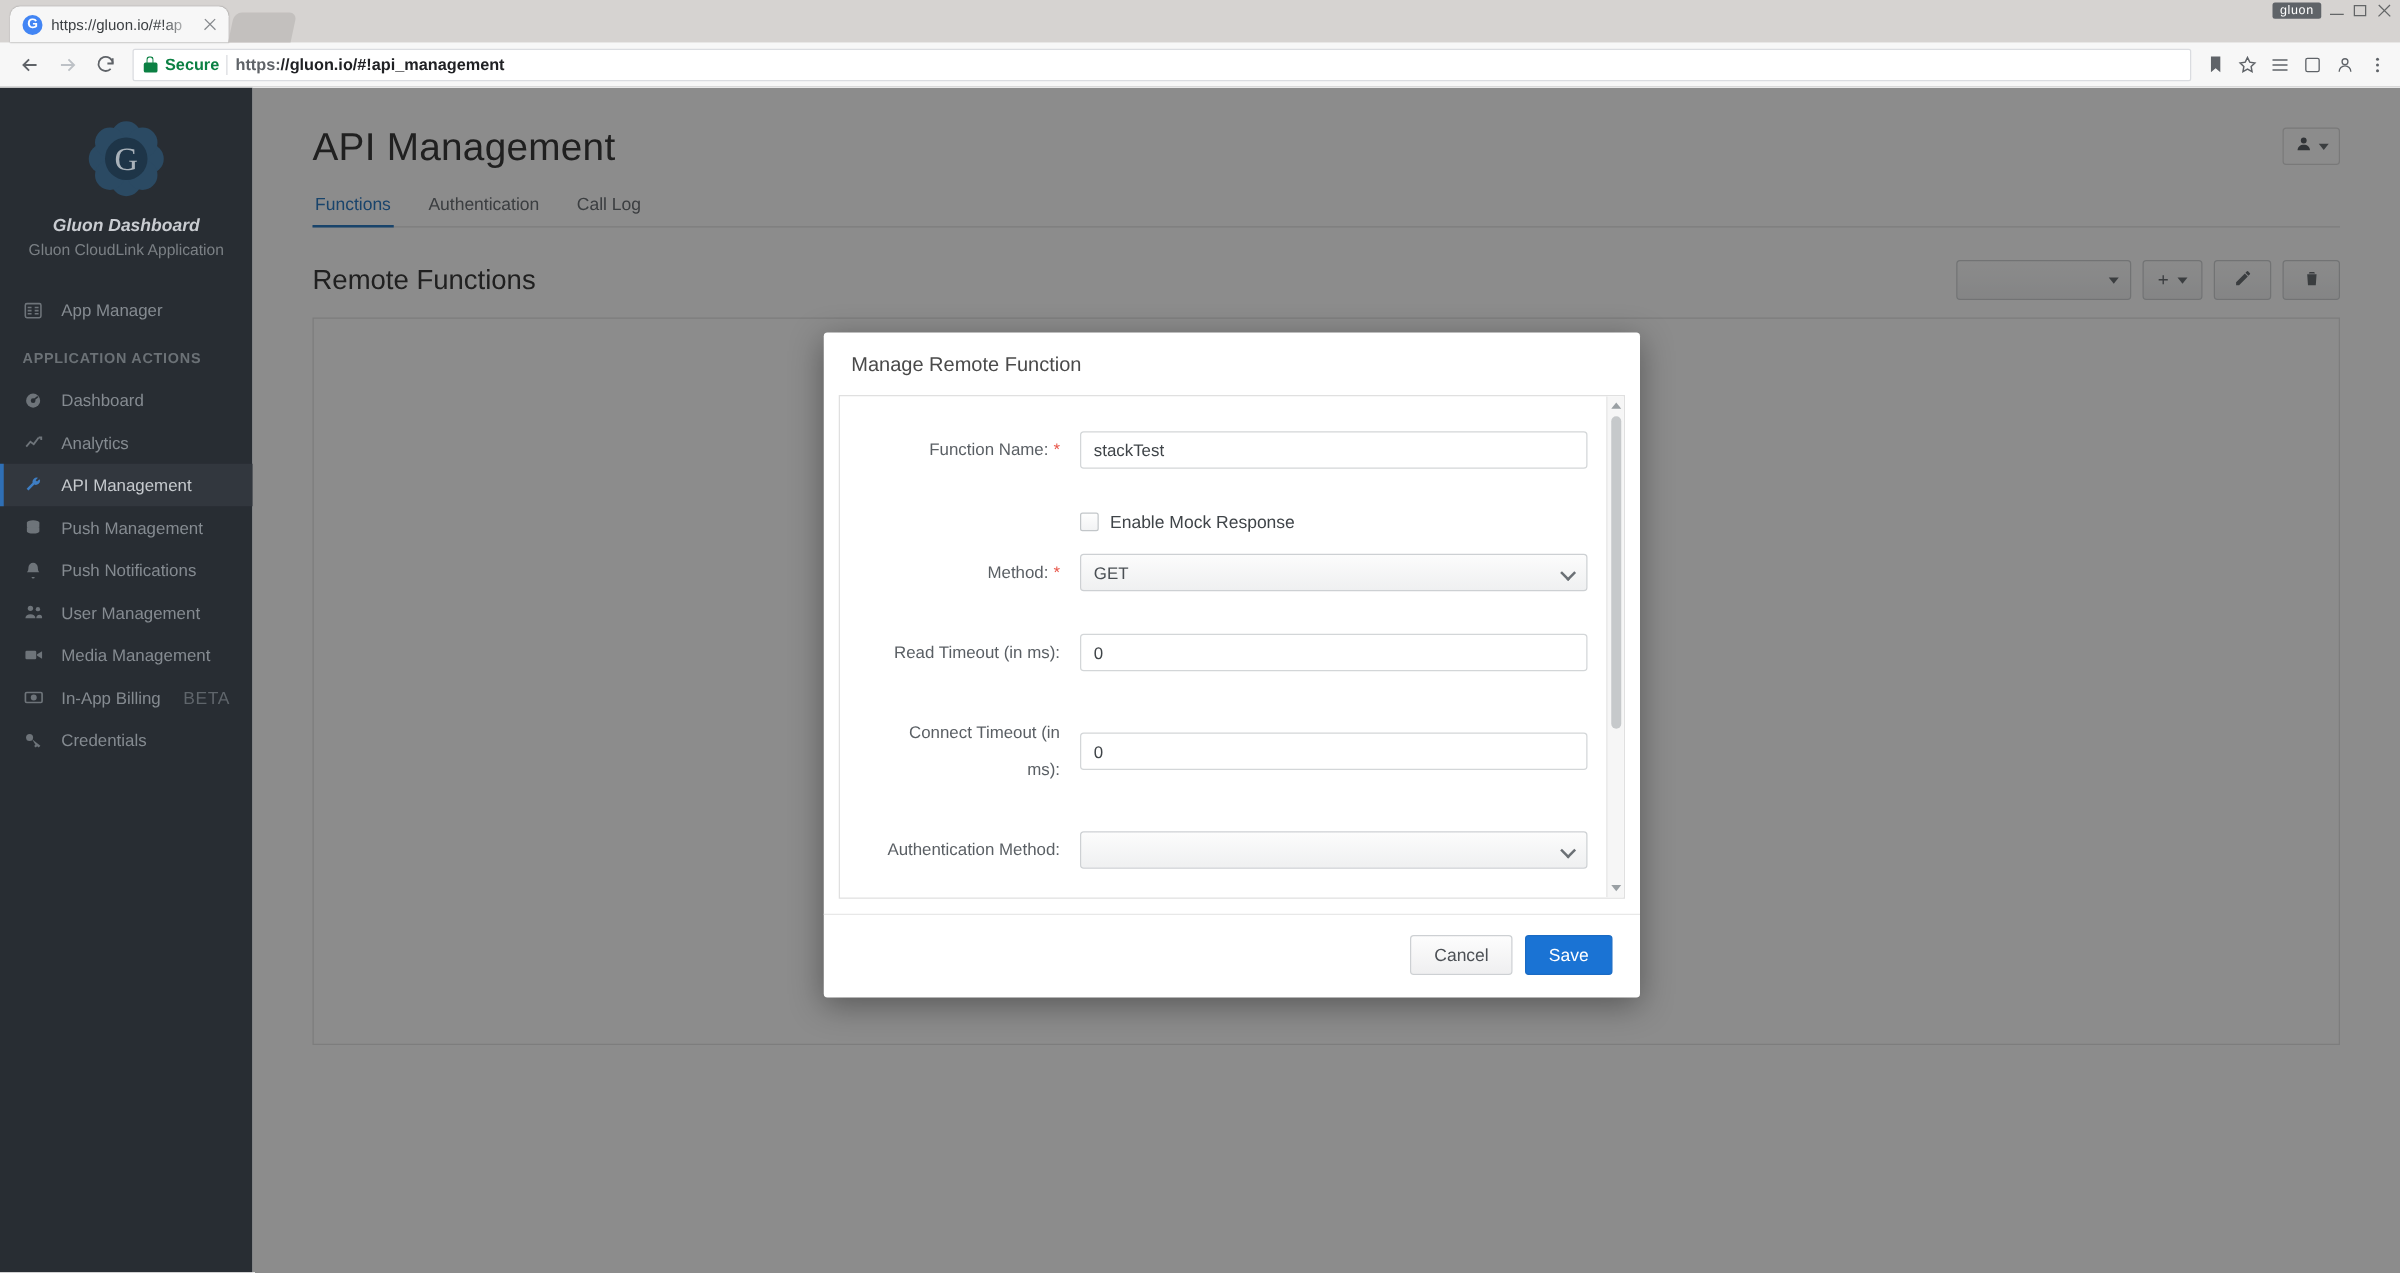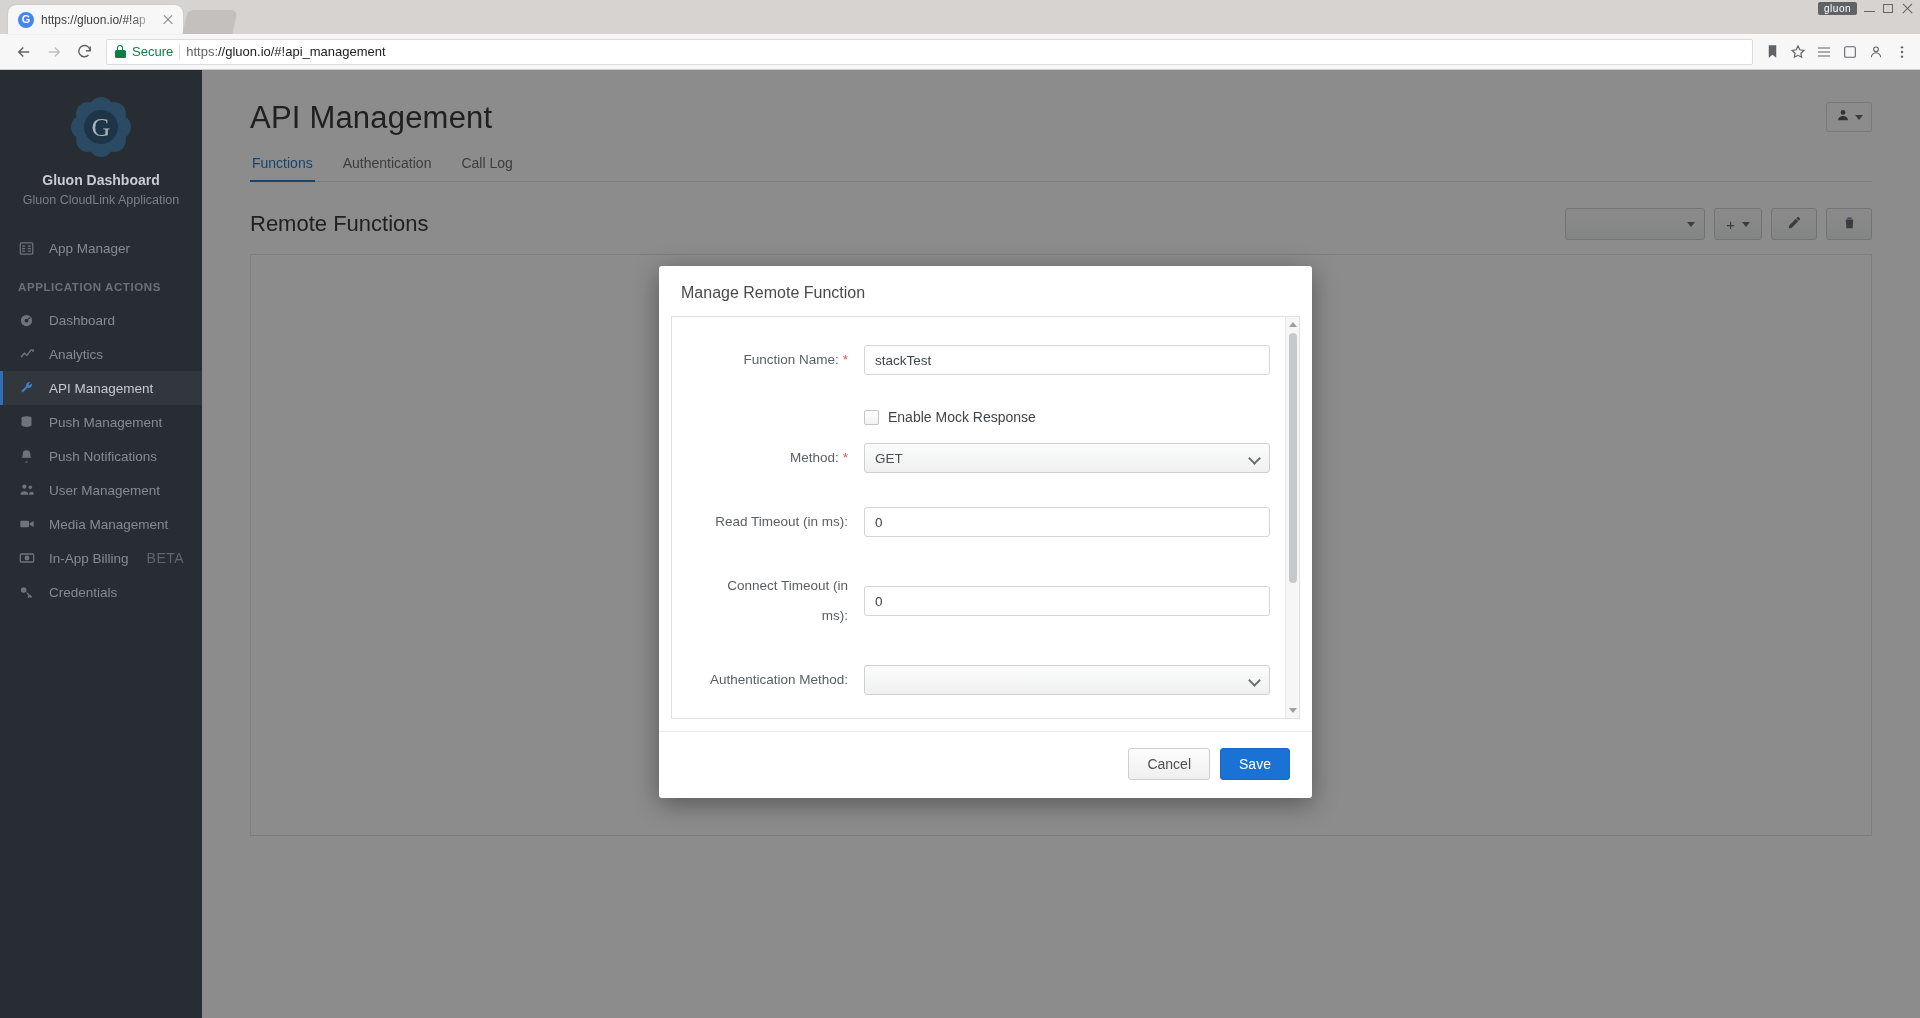--- a/index.html
+++ b/index.html
@@ -54,21 +54,21 @@
   .win-btn { width: 13px; height: 13px; position: relative; opacity: .75; }
   .win-btn i { position: absolute; background: #3c4043; }
   .wb-min i { left: 1px; bottom: 3px; width: 11px; height: 1.3px; }
   .wb-max i { left: 1px; top: 2px; width: 10px; height: 9px; background: none; border: 1.3px solid #3c4043; }
   .wb-close i:first-child, .wb-close i:last-child { left: 0; top: 6px; width: 13px; height: 1.3px; }
   .wb-close i:first-child { transform: rotate(45deg); }
   .wb-close i:last-child { transform: rotate(-45deg); }
 
   .omnibar {
     height: 36px; background: #f7f7f7; display: flex; align-items: center;
-    padding: 0 10px; gap: 2px; border-bottom: 1px solid #cfcfcf;
+    padding: 0 10px; gap: 2px; border-bottom: 1px solid #cfcfcf; font-weight: bold;
   }
   .nav-btn {
     width: 28px; height: 28px; display: flex; align-items: center; justify-content: center;
     color: #5f6368; flex: none;
   }
   .nav-btn.disabled { color: #bdc1c6; }
   .nav-btn svg { display: block; }
   .urlbox {
     flex: 1; height: 26px; background: #fff; border: 1px solid #dadce0; border-radius: 2px;
     display: flex; align-items: center; padding: 0 8px; margin: 0 6px; gap: 6px;
@@ -96,21 +96,21 @@
   
   .sidebar {
     width: 202px; background: #282d33; flex: none; color: #9aa0a6;
     padding-top: 18px; position: relative; z-index: 2;
   }
   .brand { text-align: center; padding: 8px 0 6px; }
   .brand-logo {
     width: 62px; height: 62px; margin: 0 auto 14px; position: relative;
   }
   .brand-logo .petals { position: absolute; inset: 0; }
-  .brand-name { font-size: 14px; font-weight: bold; color: #c9ccd1; }
+  .brand-name { font-size: 14px; font-weight: bold; color: #c9ccd1; font-style: italic; }
   .brand-sub { font-size: 12.5px; color: #7b8085; margin-top: 5px; }
 
   .nav { margin-top: 18px; }
   .nav-item {
     height: 34px; display: flex; align-items: center; gap: 14px;
     padding-left: 18px; font-size: 13.5px; color: #858b91;
     border-left: 3px solid transparent; padding-left: 15px;
     position: relative;
   }
   .nav-item .ic { width: 17px; display: flex; justify-content: center; color: #6e747a; flex: none; }

